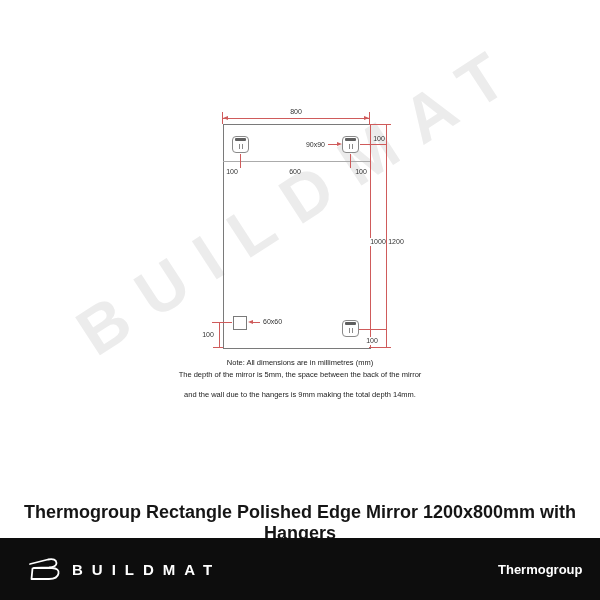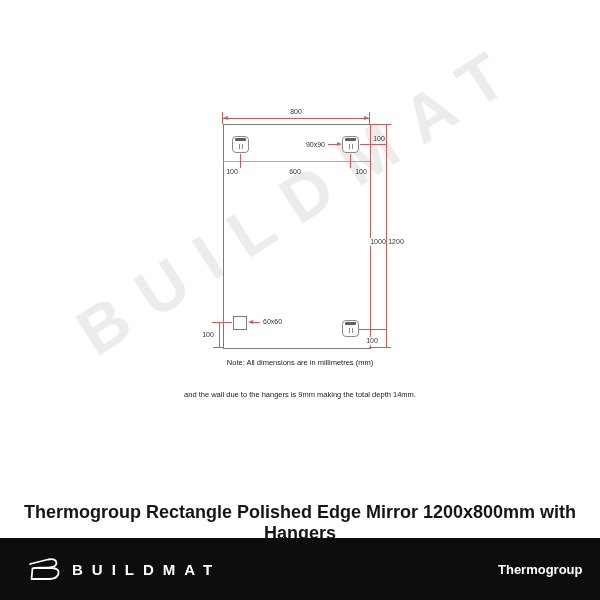--- a/index.html
+++ b/index.html
@@ -106,20 +106,21 @@
     <div class="hanger" style="left:342px;top:320px;">
       <div class="bar"></div>
       <div class="slots">
           <i></i>
           <i></i>
         </div>
     </div>
     <div class="dlabel" style="left:364px;top:337px;width:16px;background:#fff;">100</div>
 
     <div class="note" style="top:358px;">Note: All dimensions are in millimetres (mm)</div>
+    <div class="note" style="top:370px;">The depth of the mirror is 5mm, the space between the back of the mirror</div>
     <div class="note" style="top:390px;">and the wall due to the hangers is 9mm making the total depth 14mm.</div>
   </div>
 
   <div class="title">Thermogroup Rectangle Polished Edge Mirror 1200x800mm with Hangers</div>
 
   <div class="footer">
     <div class="brandwrap">
       <svg width="34" height="28" viewBox="0 0 34 28">
         <path d="M2 9 L20 4.5 Q28 3 28.5 8 Q28.5 12 21 12.5 L6 13" stroke="#ffffff" stroke-width="1.8" fill="none" stroke-linejoin="round" stroke-linecap="round"></path>
         <path d="M6 13 L24 13 Q31.5 13.5 30.5 18.5 Q29.5 24 21 24 L3.5 24 L4.5 13.5" stroke="#ffffff" stroke-width="1.8" fill="none" stroke-linejoin="round" stroke-linecap="round"></path>

